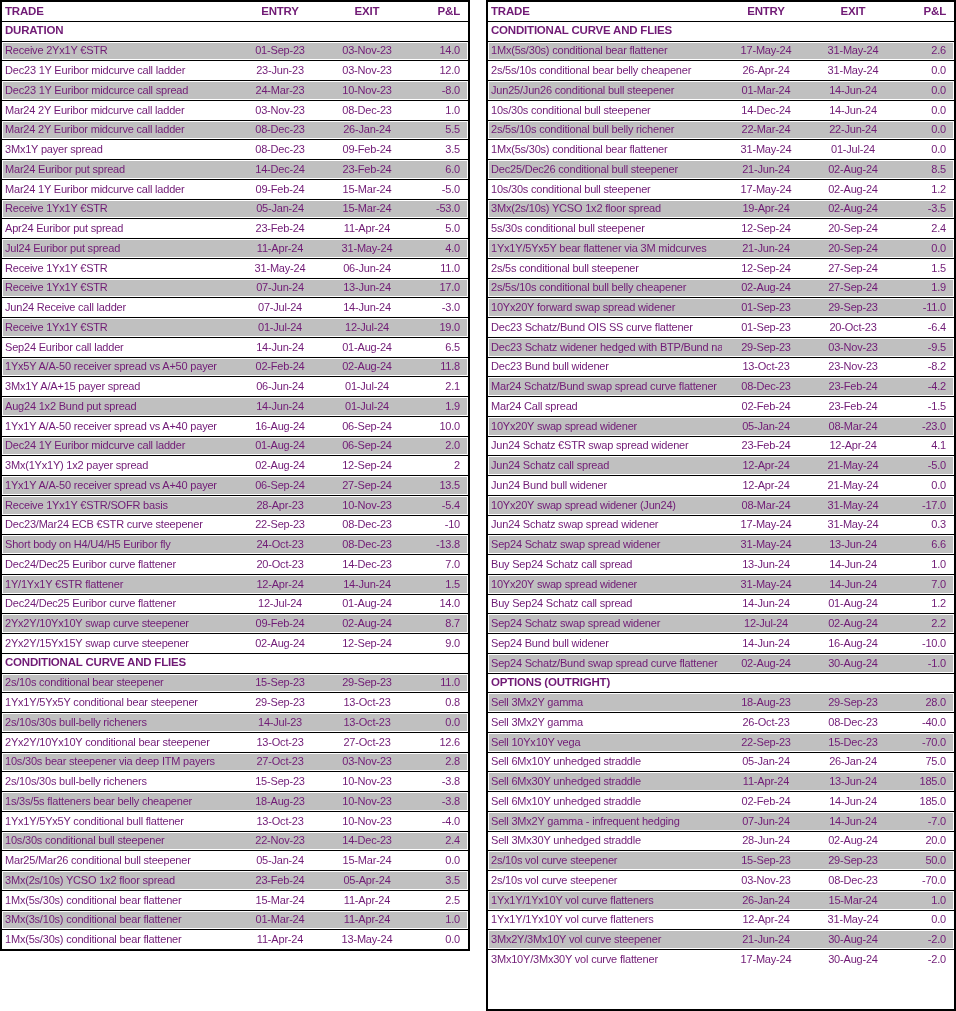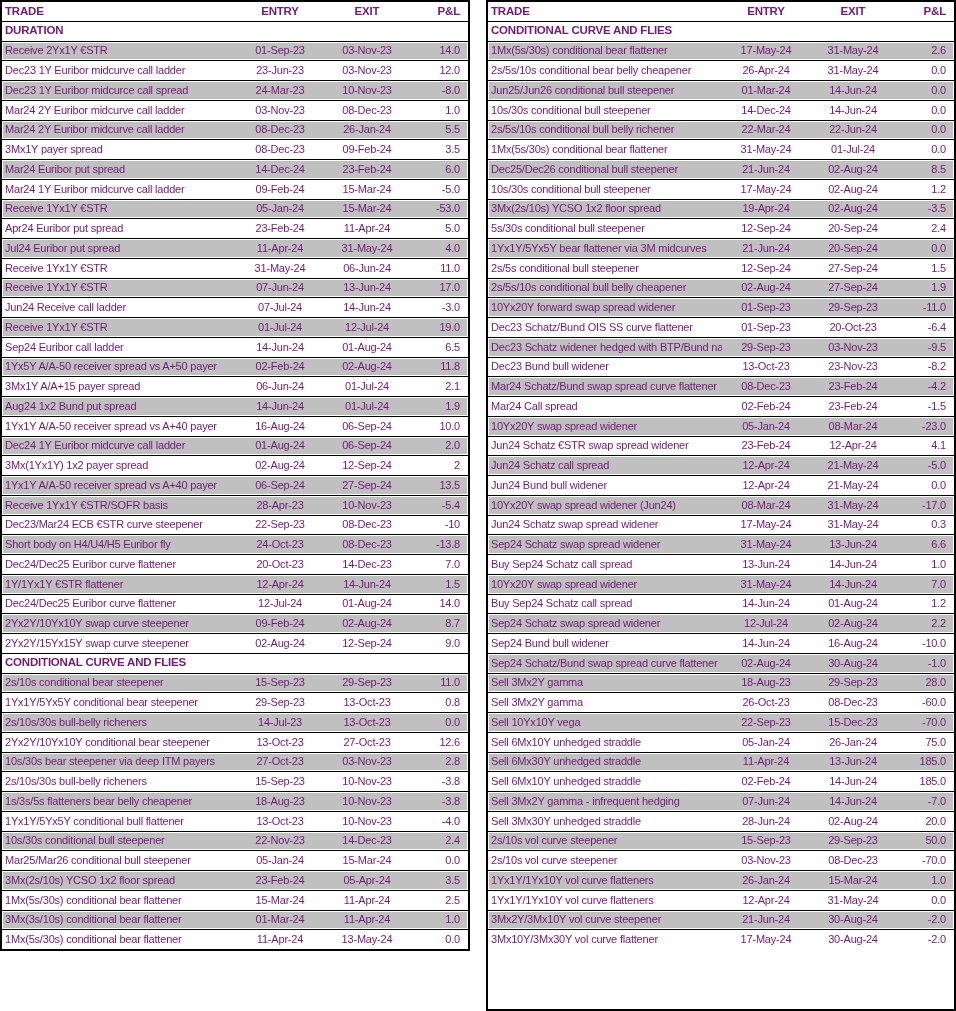--- a/index.html
+++ b/index.html
@@ -530,31 +530,34 @@
     <div class="cell c-entry">14-Jun-24</div>
     <div class="cell c-exit">16-Aug-24</div>
     <div class="cell c-pnl">-10.0</div>
   </div>
       <div class="row shade">
     <div class="cell c-trade">Sep24 Schatz/Bund swap spread curve flattener</div>
     <div class="cell c-entry">02-Aug-24</div>
     <div class="cell c-exit">30-Aug-24</div>
     <div class="cell c-pnl">-1.0</div>
   </div>
+      <div class="row section-row">
+    <div class="cell c-trade">OPTIONS (OUTRIGHT)</div>
+  </div>
       <div class="row shade">
     <div class="cell c-trade">Sell 3Mx2Y gamma</div>
     <div class="cell c-entry">18-Aug-23</div>
     <div class="cell c-exit">29-Sep-23</div>
     <div class="cell c-pnl">28.0</div>
   </div>
       <div class="row">
     <div class="cell c-trade">Sell 3Mx2Y gamma</div>
     <div class="cell c-entry">26-Oct-23</div>
     <div class="cell c-exit">08-Dec-23</div>
-    <div class="cell c-pnl">-60.0</div>
+    <div class="cell c-pnl">-40.0</div>
   </div>
       <div class="row shade">
     <div class="cell c-trade">Sell 10Yx10Y vega</div>
     <div class="cell c-entry">22-Sep-23</div>
     <div class="cell c-exit">15-Dec-23</div>
     <div class="cell c-pnl">-70.0</div>
   </div>
       <div class="row">
     <div class="cell c-trade">Sell 6Mx10Y unhedged straddle</div>
     <div class="cell c-entry">05-Jan-24</div>

